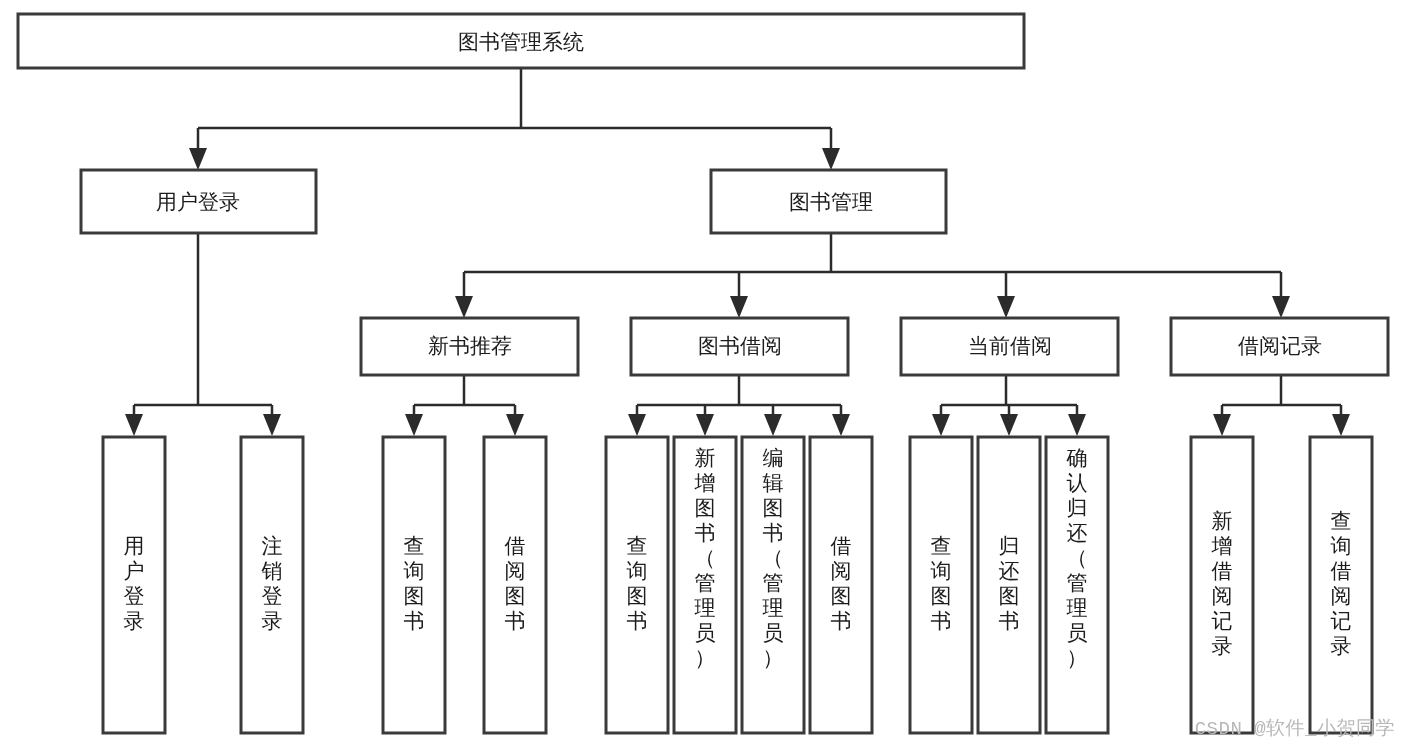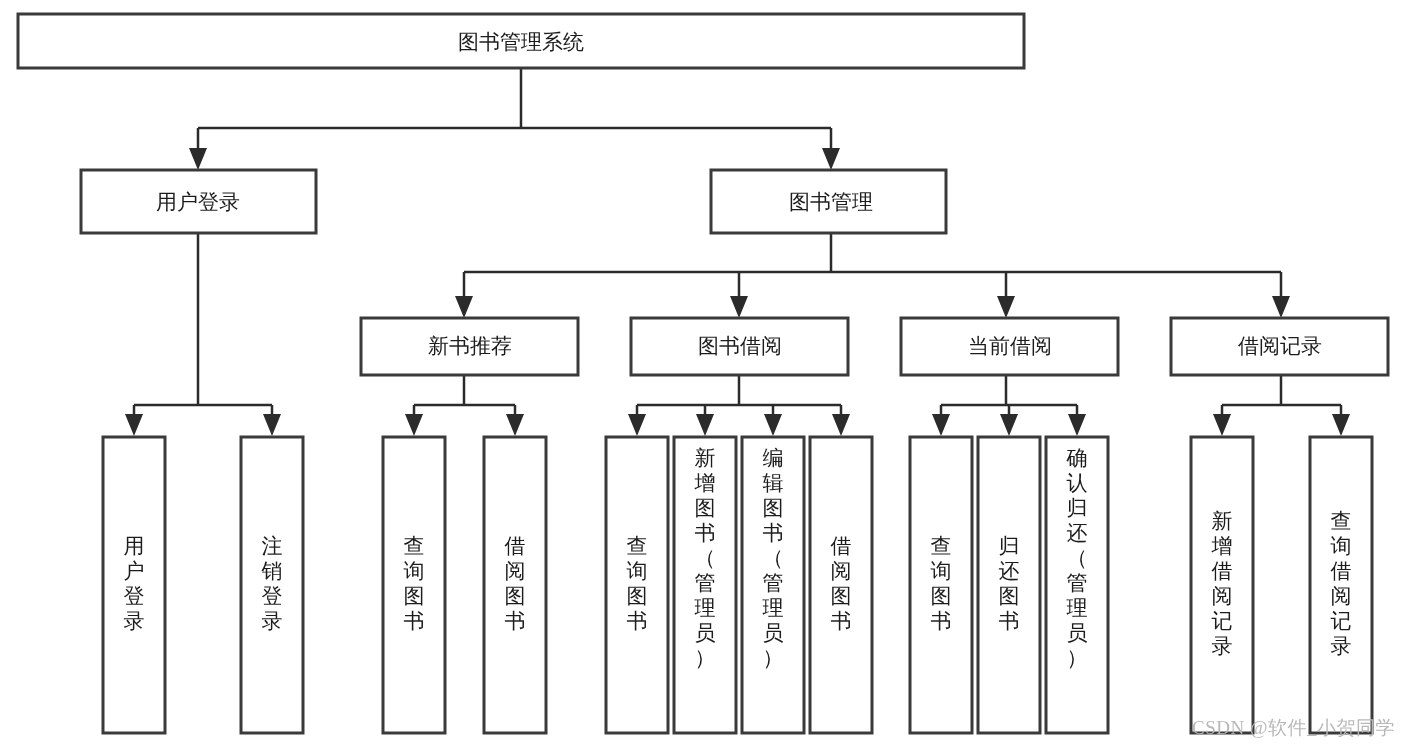--- a/index.html
+++ b/index.html
@@ -70,21 +70,21 @@
     letter-spacing: 0;
   }
   .vlabel span {
     display: block;
     height: 25px;
   }
   .watermark {
     position: absolute;
     right: 10px;
     bottom: 6px;
-    font-family: Liberation Serif, serif;
+    font-family: Liberation Mono, monospace;
     font-size: 19px;
     color: #b8b8b8;
     letter-spacing: 0.5px;
     user-select: none;
   }
 </style>
 </head>
 <body>
 
 <div id="diagram-root">

